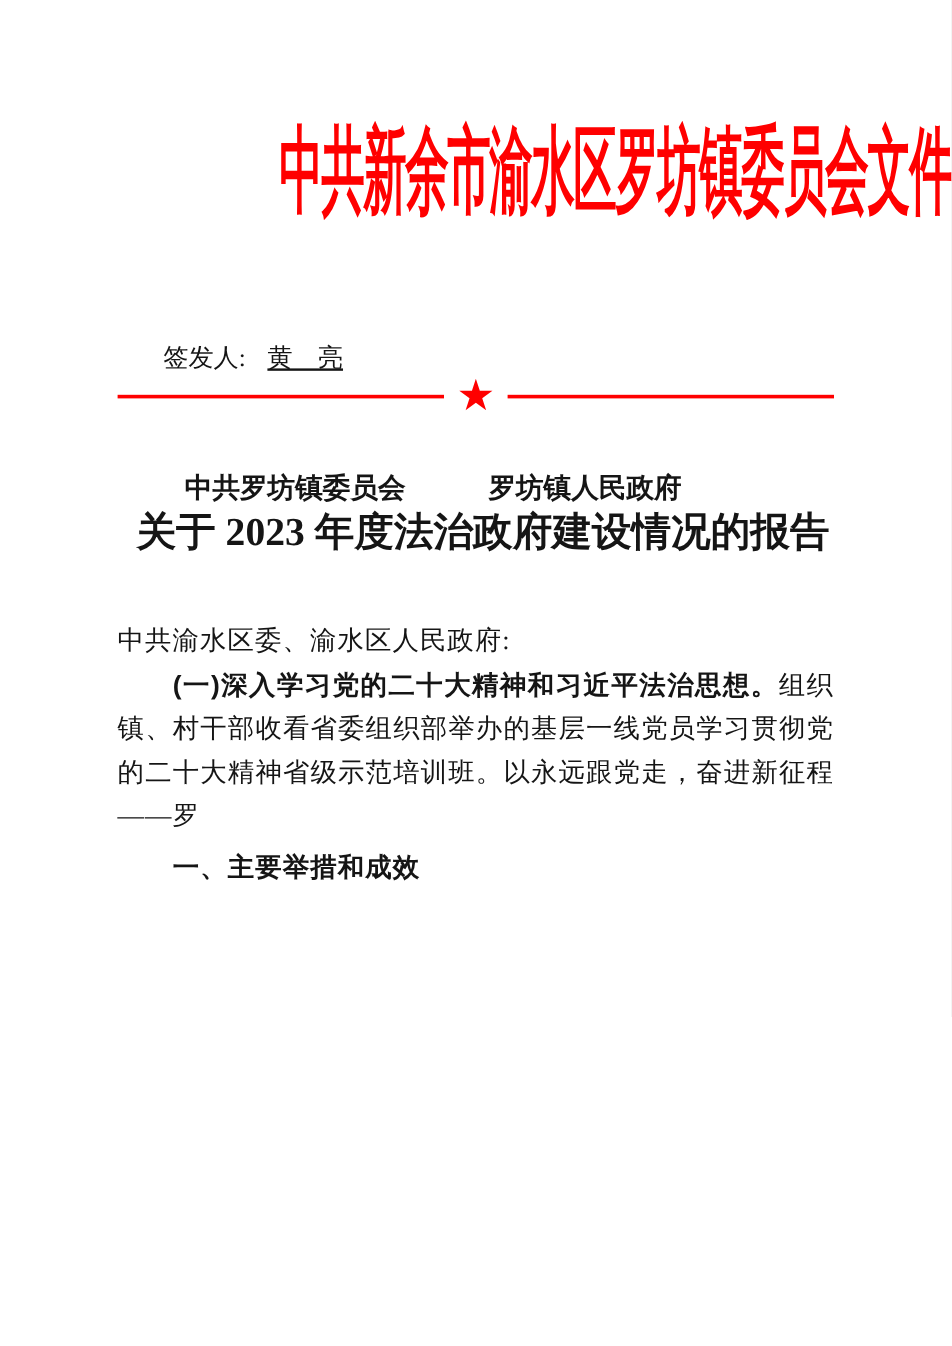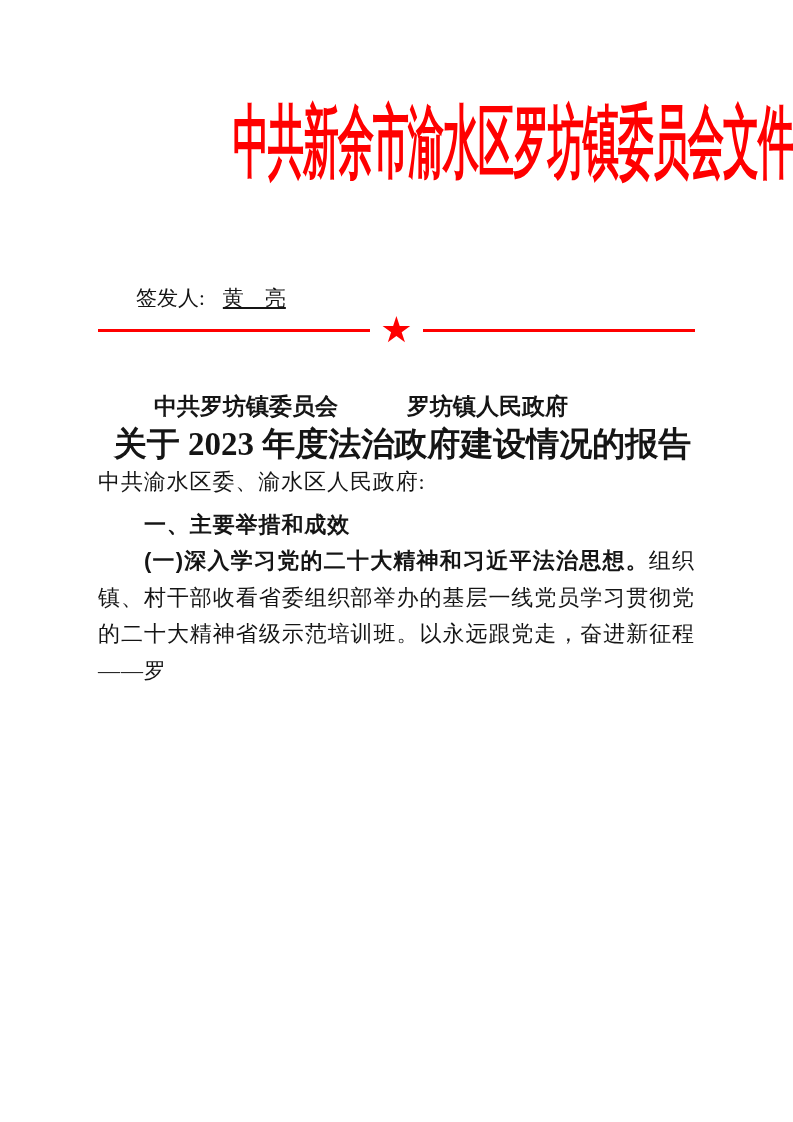--- a/index.html
+++ b/index.html
@@ -73,20 +73,21 @@
     margin: 4px 0 0 0;
     padding-left: 12px;
     text-align: center;
     font-size: 33px;
     line-height: 40px;
     font-weight: bold;
     white-space: nowrap;
   }
   
   .body-text {
+    margin-top: 52px;
     font-size: 22px;
     line-height: 36.5px;
     letter-spacing: 0.9px;
     text-align: justify;
     text-justify: inter-character;
   }
   .para { margin: 0; }
   .para.indent { text-indent: 46px; }
   .para.space-before { margin-top: 6px; }
   .run-heading {
@@ -118,18 +119,18 @@
     </div>
 
     <div class="title1">
       <span>中共罗坊镇委员会</span><span class="title1-gap"></span><span>罗坊镇人民政府</span>
     </div>
 
     <h1 class="title2">关于 2023 年度法治政府建设情况的报告</h1>
 
     <div class="body-text" id="body-paragraphs">
         <p class="para"><span class="run-normal">中共渝水区委、渝水区人民政府:</span></p>
+        <p class="para indent"><span class="run-heading">(一)深入学习党的二十大精神和习近平法治思想。</span><span class="run-normal">组织镇、村干部收看省委组织部举办的基层一线党员学习贯彻党的二十大精神省级示范培训班。以永远跟党走，奋进新征程——罗</span></p>
         <p class="para indent space-before"><span class="run-heading">一、主要举措和成效</span></p>
-        <p class="para indent"><span class="run-heading">(一)深入学习党的二十大精神和习近平法治思想。</span><span class="run-normal">组织镇、村干部收看省委组织部举办的基层一线党员学习贯彻党的二十大精神省级示范培训班。以永远跟党走，奋进新征程——罗</span></p>
       </div>
 
   </div>
 </div>
 
 </body></html>

